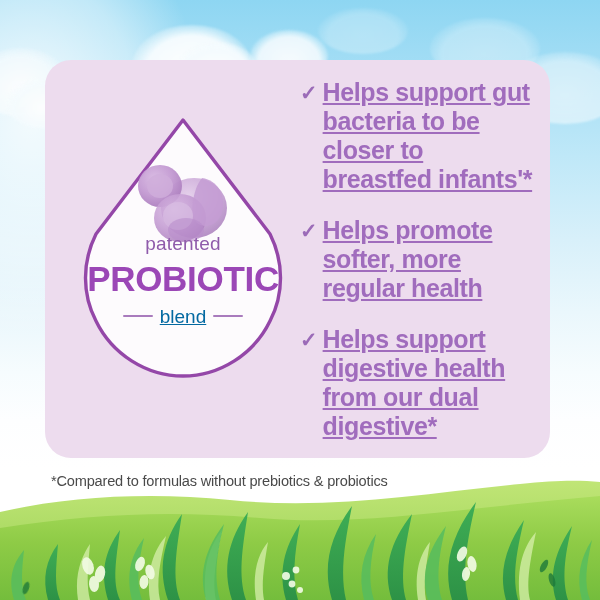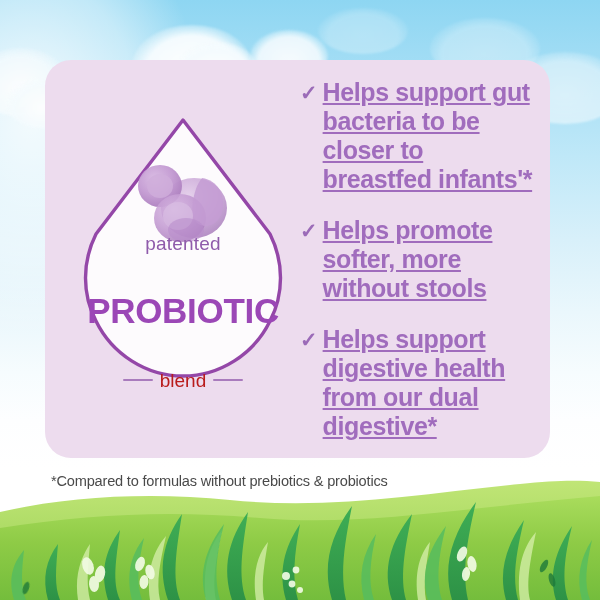--- a/index.html
+++ b/index.html
@@ -78,21 +78,20 @@
     position: absolute;
     left: 0; top: 0;
     width: 226px; height: 290px;
     display: flex;
     flex-direction: column;
     align-items: center;
     justify-content: flex-start;
     padding-top: 122px;
     box-sizing: border-box;
     pointer-events: none;
-    gap: 32px;
   }
   .lbl-patented {
     font-size: 19px;
     color: #8f5bab;
     letter-spacing: .2px;
     line-height: 1;
     margin-bottom: 7px;
   }
   .lbl-probiotic, .lbl-prebiotic {
     font-size: 35px;
@@ -108,22 +107,23 @@
     gap: 7px;
     margin-top: 9px;
   }
   .blend-rule {
     width: 30px; height: 2px;
     background: #a97bbd;
     border-radius: 2px;
   }
   .lbl-blend {
     font-size: 19px;
-    color: #b91c1c;
+    color: #0369a1;
     line-height: 1;
+    text-decoration: underline;
   }
 
   
   .bullets {
     position: absolute;
     left: 300px; top: 78px;
     width: 238px;
   }
   .bullet {
     display: flex;
@@ -297,21 +297,21 @@
     </div>
   </div>
 
   <div class="bullets">
     <div class="bullet">
       <span class="check">✓</span>
       <span class="bullet-text">Helps support gut bacteria to be closer to breastfed infants'*</span>
     </div>
     <div class="bullet">
       <span class="check">✓</span>
-      <span class="bullet-text">Helps promote softer, more without stools</span>
+      <span class="bullet-text">Helps promote softer, more regular health</span>
     </div>
     <div class="bullet">
       <span class="check">✓</span>
       <span class="bullet-text">Helps support digestive health from our dual digestive*</span>
     </div>
   </div>
 
   <div class="footnote">*Compared to formulas without prebiotics &amp; probiotics</div>
 
 </div>

